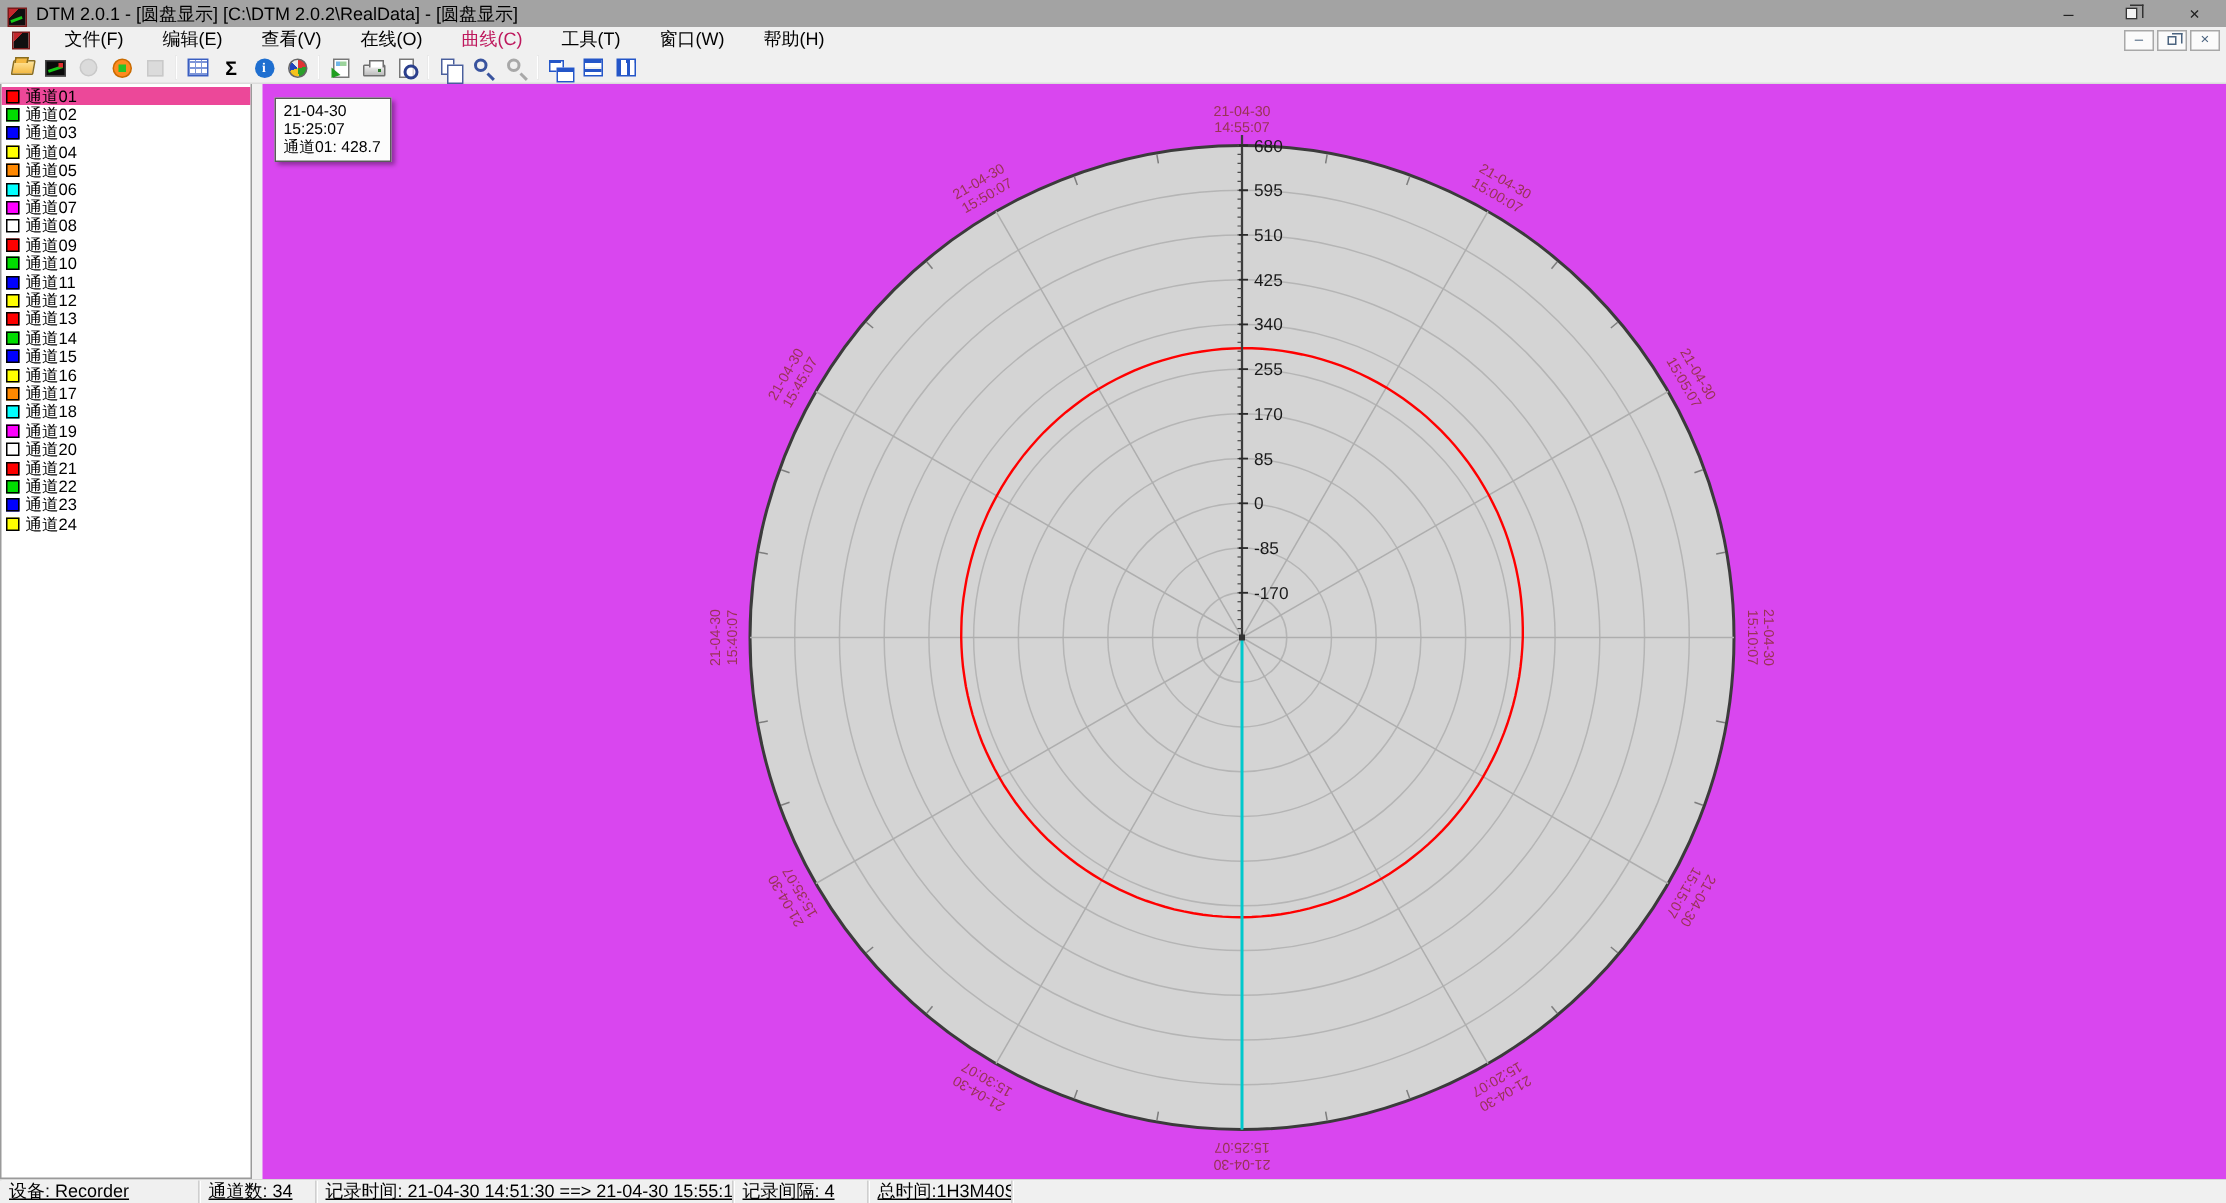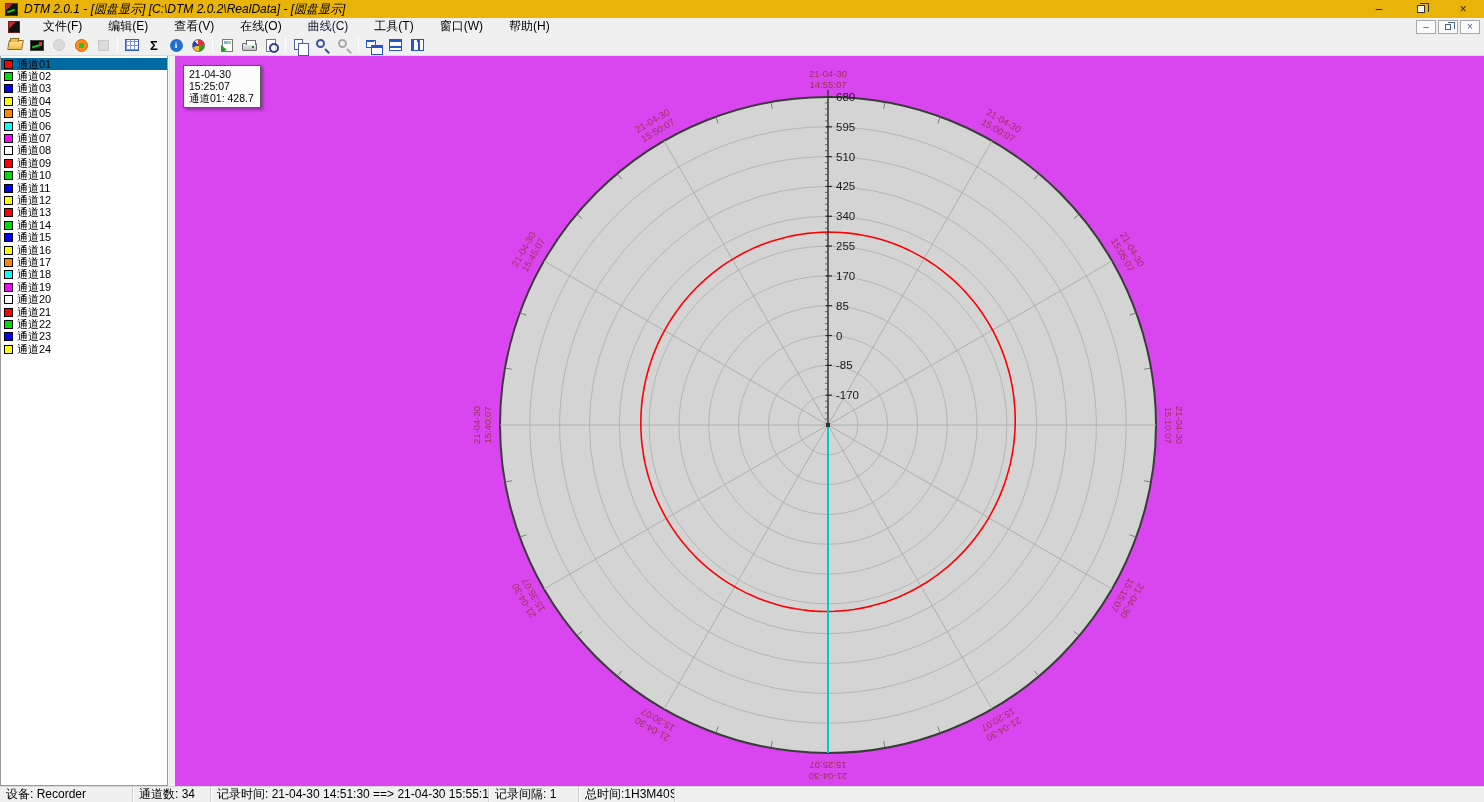--- a/index.html
+++ b/index.html
@@ -1,39 +1,39 @@
 <!DOCTYPE html>
 <html><head>
 <meta charset="utf-8">
 <style>
   * { margin:0; padding:0; box-sizing:border-box; }
   html,body { width:1484px; height:802px; overflow:hidden;
     font-family:"Liberation Sans", sans-serif; background:#f0f0f0; color:#000; }
 
   
-  .titlebar { height:18px; display:flex; align-items:center; background:#eab308;font-style:italic; }
+  .titlebar { height:18px; display:flex; align-items:flex-end; background:#a3a3a3; }
   .app-icon { width:13px; height:13px; margin:0 6px 0 5px; flex:0 0 auto;
     background:linear-gradient(135deg,#c1272d 0 30%,#101010 30% 100%);
     border:1px solid #7a1a1a; position:relative; }
   .app-icon::after { content:""; position:absolute; left:1px; top:6px; width:8px; height:2px;
     background:#19c819; transform:rotate(-20deg); }
   .title-text { font-size:12px; }
   .win-controls { margin-left:auto; display:flex; height:100%; }
   .win-btn { width:42px; height:100%; display:flex; align-items:center; justify-content:center;
     font-size:12px; color:#222; }
   .restore-glyph { width:8px; height:8px; border:1px solid #333; position:relative; background:#f2f2f2; }
   .restore-glyph::before { content:""; position:absolute; left:2px; top:-3px; width:8px; height:8px;
     border:1px solid #333; border-left:none; border-bottom:none; }
 
   
   .menubar { height:17px; display:flex; align-items:center; background:#f0f0f0; font-size:12px; }
   .mdi-icon { width:12px; height:12px; margin:0 10px 0 8px;
     background:linear-gradient(135deg,#c1272d 0 30%,#101010 30% 100%); border:1px solid #7a1a1a; }
   .menu-item { padding:1px 13px; cursor:default; }
-  .menu-item.disabled { color:#0f172a; }
+  .menu-item.disabled { color:#be185d; }
   .child-controls { margin-left:auto; display:flex; gap:2px; padding-right:4px; }
   .child-btn { width:20px; height:14px; border:1px solid #a8a8a8; background:#fbfbfb;
     display:flex; align-items:center; justify-content:center; font-size:10px; color:#4a637f; }
   .restore-glyph.small { width:6px; height:6px; border-color:#4a637f; background:#fbfbfb; }
   .restore-glyph.small::before { left:2px; top:-3px; width:6px; height:6px; border-color:#4a637f; }
 
   
   .toolbar { height:21px; display:flex; align-items:center; padding-left:4px; background:#f0f0f0;
     border-bottom:1px solid #dcdcdc; }
   .tb-btn { width:22px; height:19px; display:flex; align-items:center; justify-content:center;
@@ -93,33 +93,33 @@
   .ic-tile-vertical { width:13px; height:12px; border:1px solid #2456c8; background:
     linear-gradient(90deg,#2456c8 0 2px,#fff 2px 5px,transparent 5px 6px,#2456c8 6px 8px,#fff 8px 100%),
     linear-gradient(#2456c8 0 2px,#fff 2px 100%); }
 
   
   .content { display:flex; height:730px; }
   .sidebar { width:168px; background:#fff; border:1px solid #9a9a9a; border-top:none;
     overflow:hidden; padding-top:2px; }
   .splitter { width:7px; background:#f0f0f0; }
   .ch-row { height:12.4px; display:flex; align-items:center; padding-left:3px; font-size:11px; }
-  .ch-row.selected { background:#0369a1; }
+  .ch-row.selected { background:#ec4899; }
   .swatch { width:9px; height:9px; border:1px solid #000; margin-right:4px; flex:0 0 auto; }
   .chart-area { position:relative; flex:1; background:#d946ef; overflow:hidden; }
   .chart-area svg { position:absolute; left:0; top:0; }
 
   
   .hover-tip { position:absolute; left:8px; top:9px; background:#fcfcfc; border:1px solid #5a5a5a;
     box-shadow:2px 2px 3px rgba(0,0,0,.35); padding:2px 6px 3px 5px; font-size:10.5px; line-height:12px;
     z-index:5; }
 
   
   .statusbar { height:16px; display:flex; background:#f0f0f0; border-top:1px solid #d7d7d7;
-    font-size:12px; align-items:center; }
+    font-size:12px; align-items:center;text-decoration:underline; }
   .sb-panel { height:100%; display:flex; align-items:center; padding-left:6px;
     border-right:1px solid #cfcfcf; box-shadow:1px 0 0 #fff; white-space:nowrap; overflow:hidden; }
 </style>
 </head>
 <body>
 
 <div class="titlebar">
   <span class="app-icon"></span>
   <span class="title-text">DTM 2.0.1 - [圆盘显示] [C:\DTM 2.0.2\RealData] - [圆盘显示]</span>
   <div class="win-controls">
@@ -495,16 +495,16 @@
         </g>
         <rect x="651" y="367" width="4" height="4" fill="#333"></rect>
       </svg>
     </div>
 </div>
 
 <div class="statusbar">
   <div class="sb-panel" style="width:133px">设备: Recorder</div>
   <div class="sb-panel" style="width:78px">通道数: 34</div>
   <div class="sb-panel" style="width:278px">记录时间: 21-04-30 14:51:30 ==&gt; 21-04-30 15:55:10</div>
-  <div class="sb-panel" style="width:90px">记录间隔: 1</div>
+  <div class="sb-panel" style="width:90px">记录间隔: 4</div>
   <div class="sb-panel" style="width:96px">总时间:1H3M40S</div>
   <div class="sb-panel" style="flex:1; border-right:none"></div>
 </div>
 
 </body></html>

